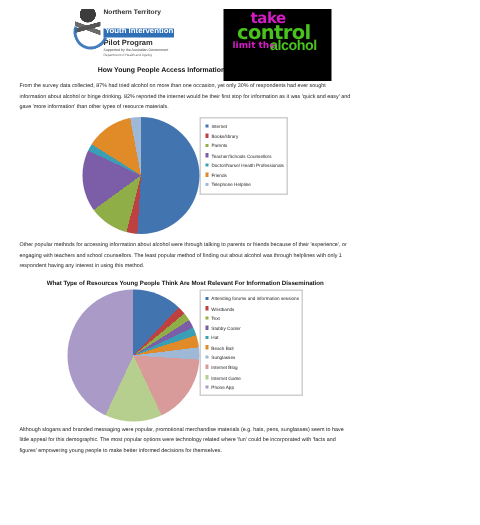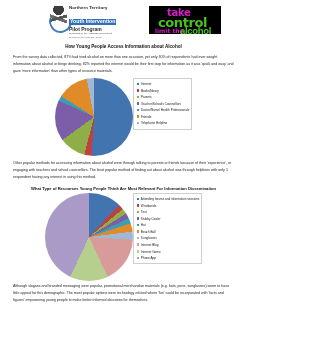--- a/index.html
+++ b/index.html
@@ -60,21 +60,21 @@
   .logo-l2{
     font-size:5.2px;font-weight:bold;color:#ffffff;
     background:#2f6fb5;padding:0 1px;display:inline-block;margin-top:.5px;
   }
   .logo-l3{font-size:5px;font-weight:bold;color:#2b2b2b;margin-top:.5px;}
   .logo-l4{font-size:2.4px;color:#444;margin-top:1px;line-height:1.1;}
   .logo-l5{font-size:2.2px;color:#666;line-height:1.1;}
 
   .logo-right{
     background:#000000;
-    width:72px;height:28px;
+    width:72px;height:48px;
     position:relative;
     margin-right:14px;
     overflow:hidden;
   }
   .tc-take{
     position:absolute;top:1px;left:18px;
     font-size:10px;font-weight:bold;color:#d41cc6;
     font-family:"DejaVu Sans", sans-serif;
     letter-spacing:-.3px;
   }

